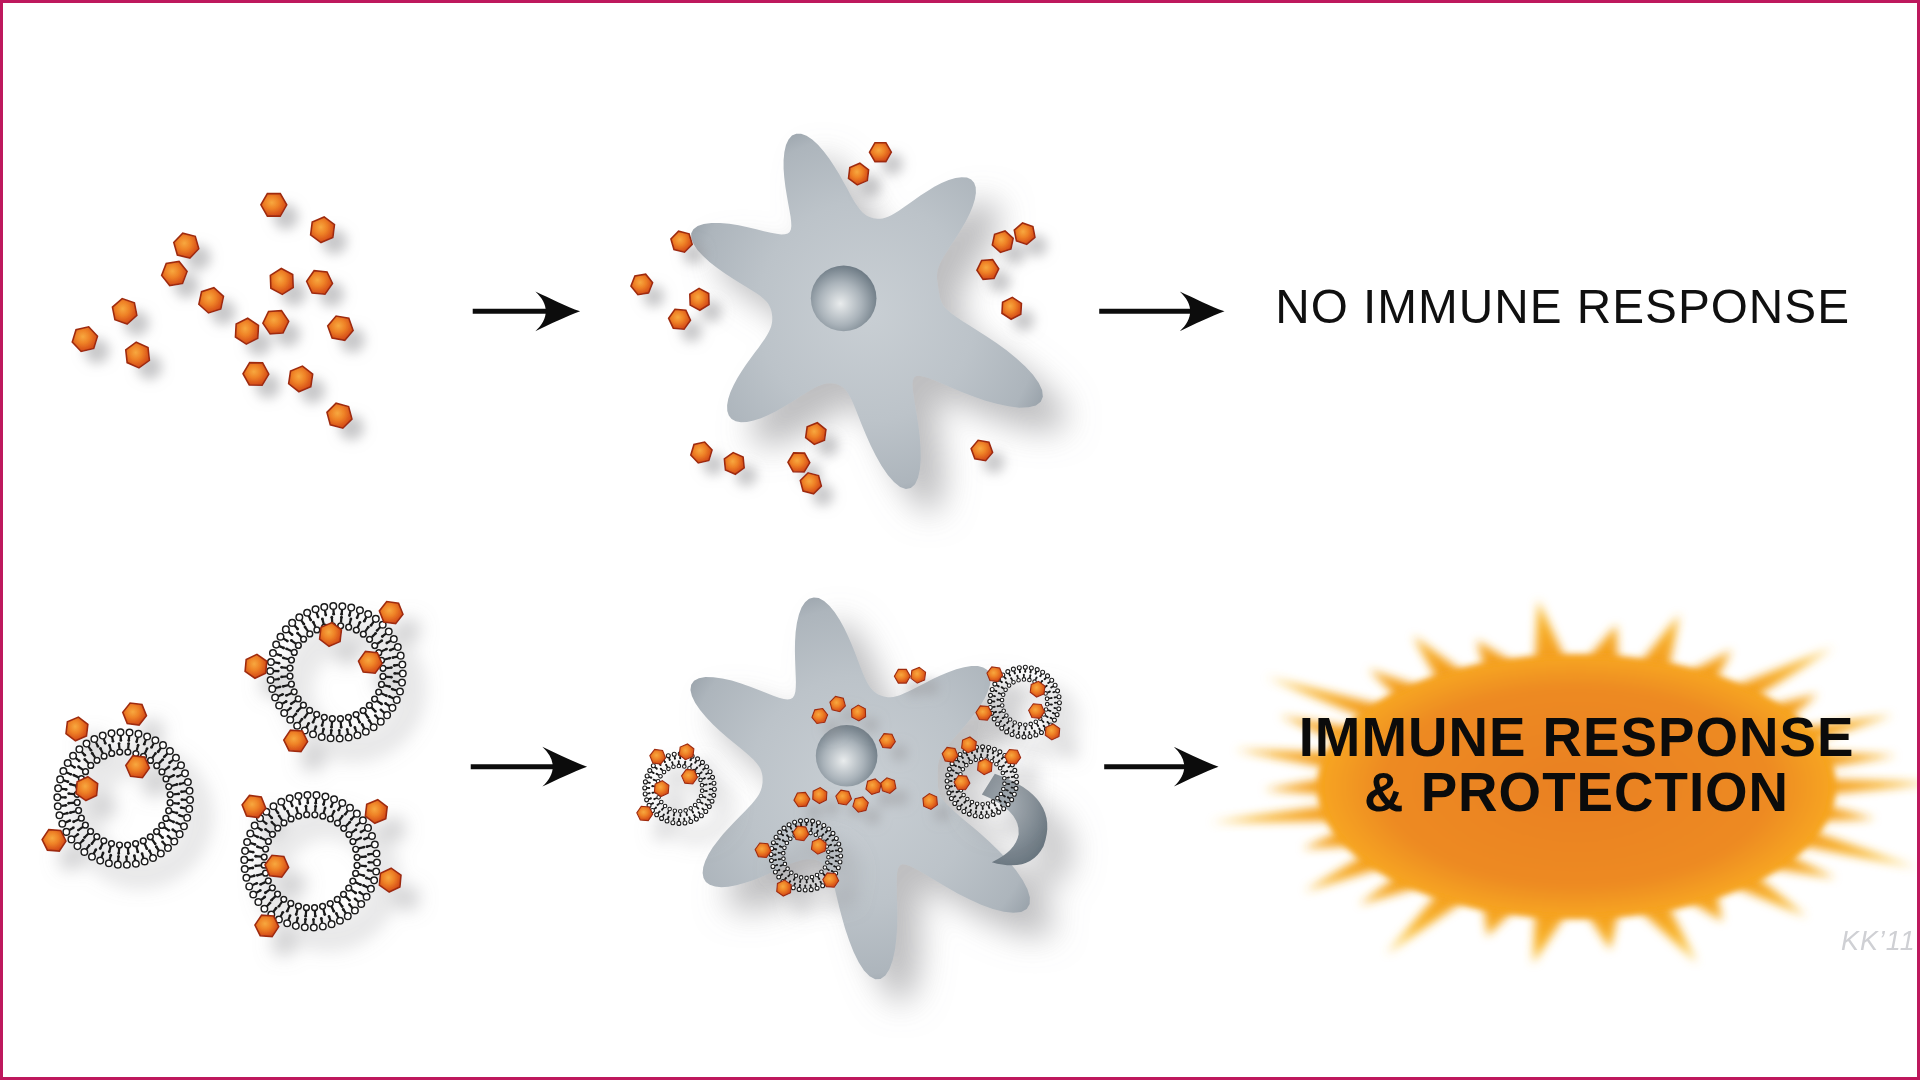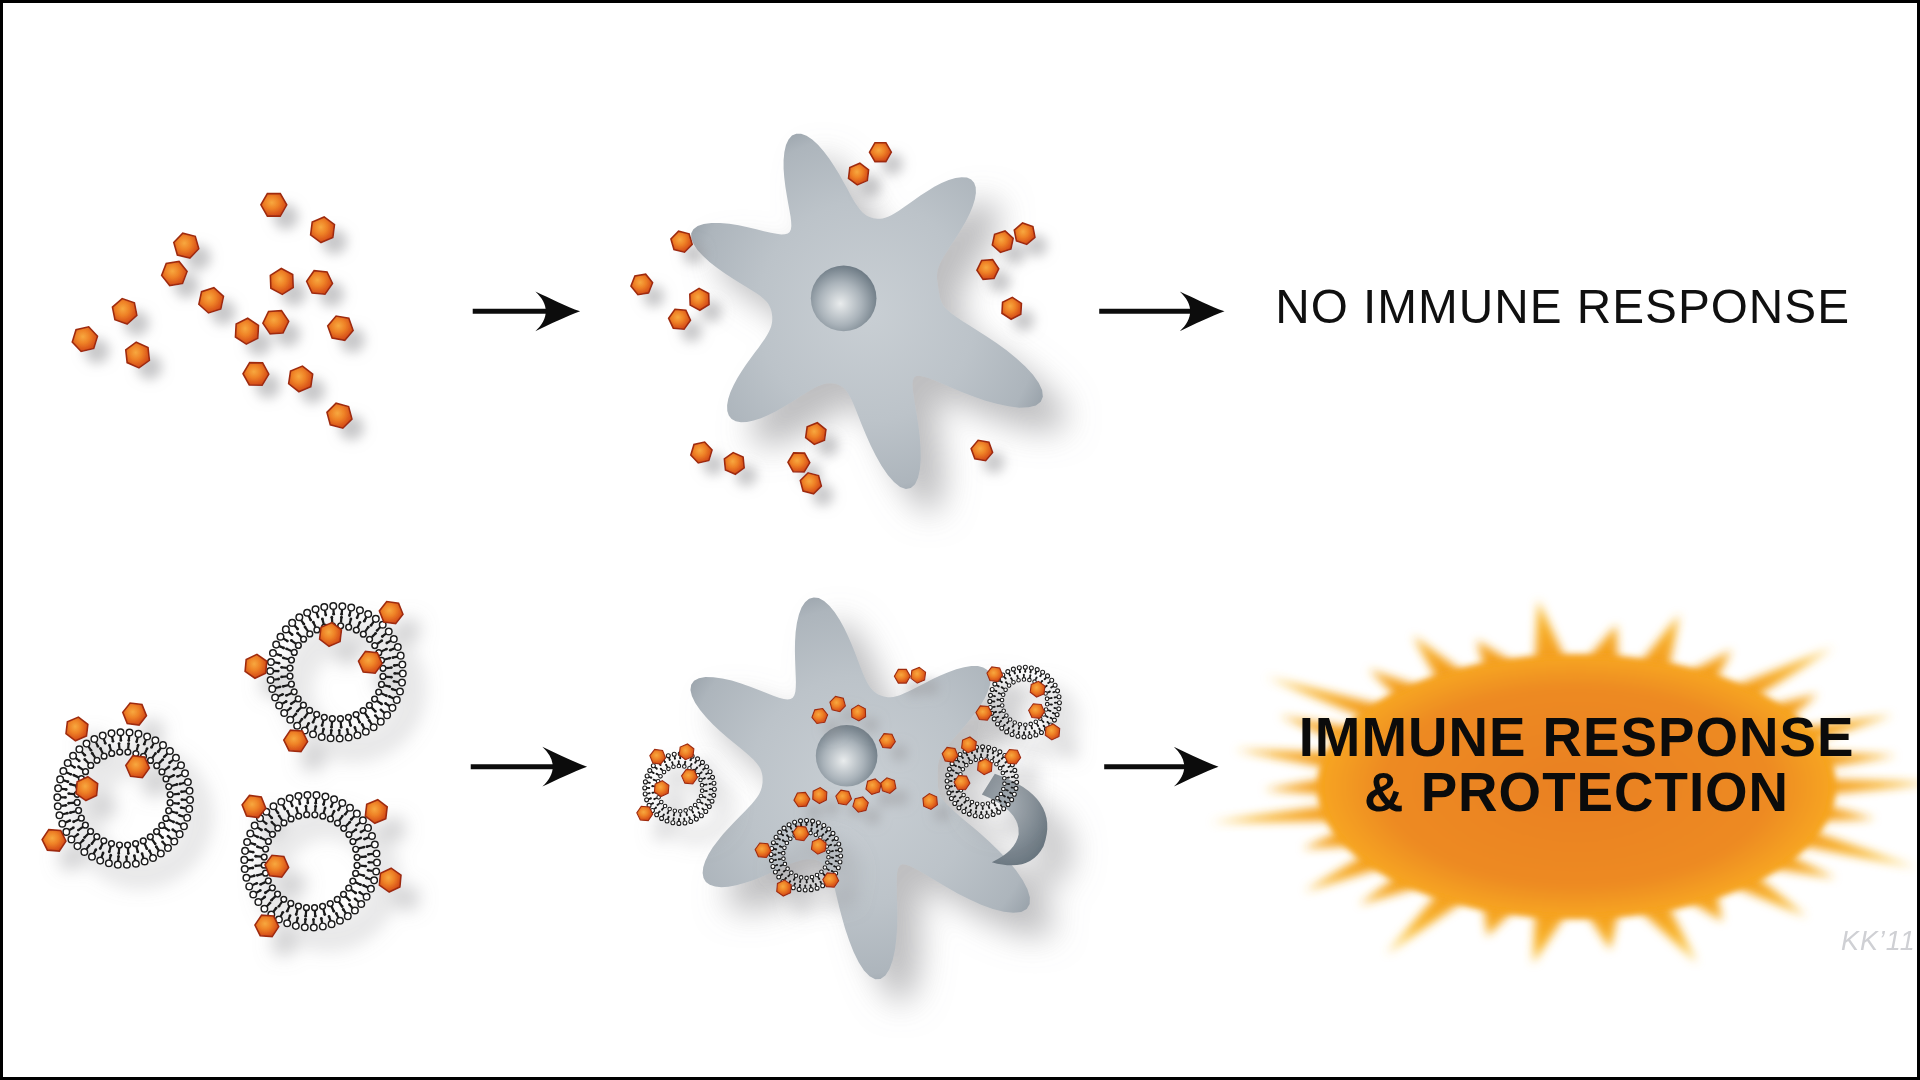--- a/index.html
+++ b/index.html
@@ -1,18 +1,18 @@
 <!DOCTYPE html>
 <html><head>
 <meta charset="utf-8">
 <style>
   html,body{margin:0;padding:0;background:#ffffff;}
   .frame{
     width:1920px;height:1080px;box-sizing:border-box;
-    border:3px solid #000000;background:#fff;position:relative;overflow:hidden;
+    border:3px solid #be185d;background:#fff;position:relative;overflow:hidden;
   }
   svg{display:block;}
   .t-plain{font:400 48px "Liberation Sans", sans-serif; fill:#101010; letter-spacing:1px;}
   .t-burst{font:700 55px "Liberation Sans", sans-serif; fill:#0b0b0b; letter-spacing:1px;}
   .t-sig{font:italic 400 27px "Liberation Sans", sans-serif; fill:#cfd0d4; letter-spacing:1px;}
 </style>
 </head>
 <body>
 
 <div class="frame">

